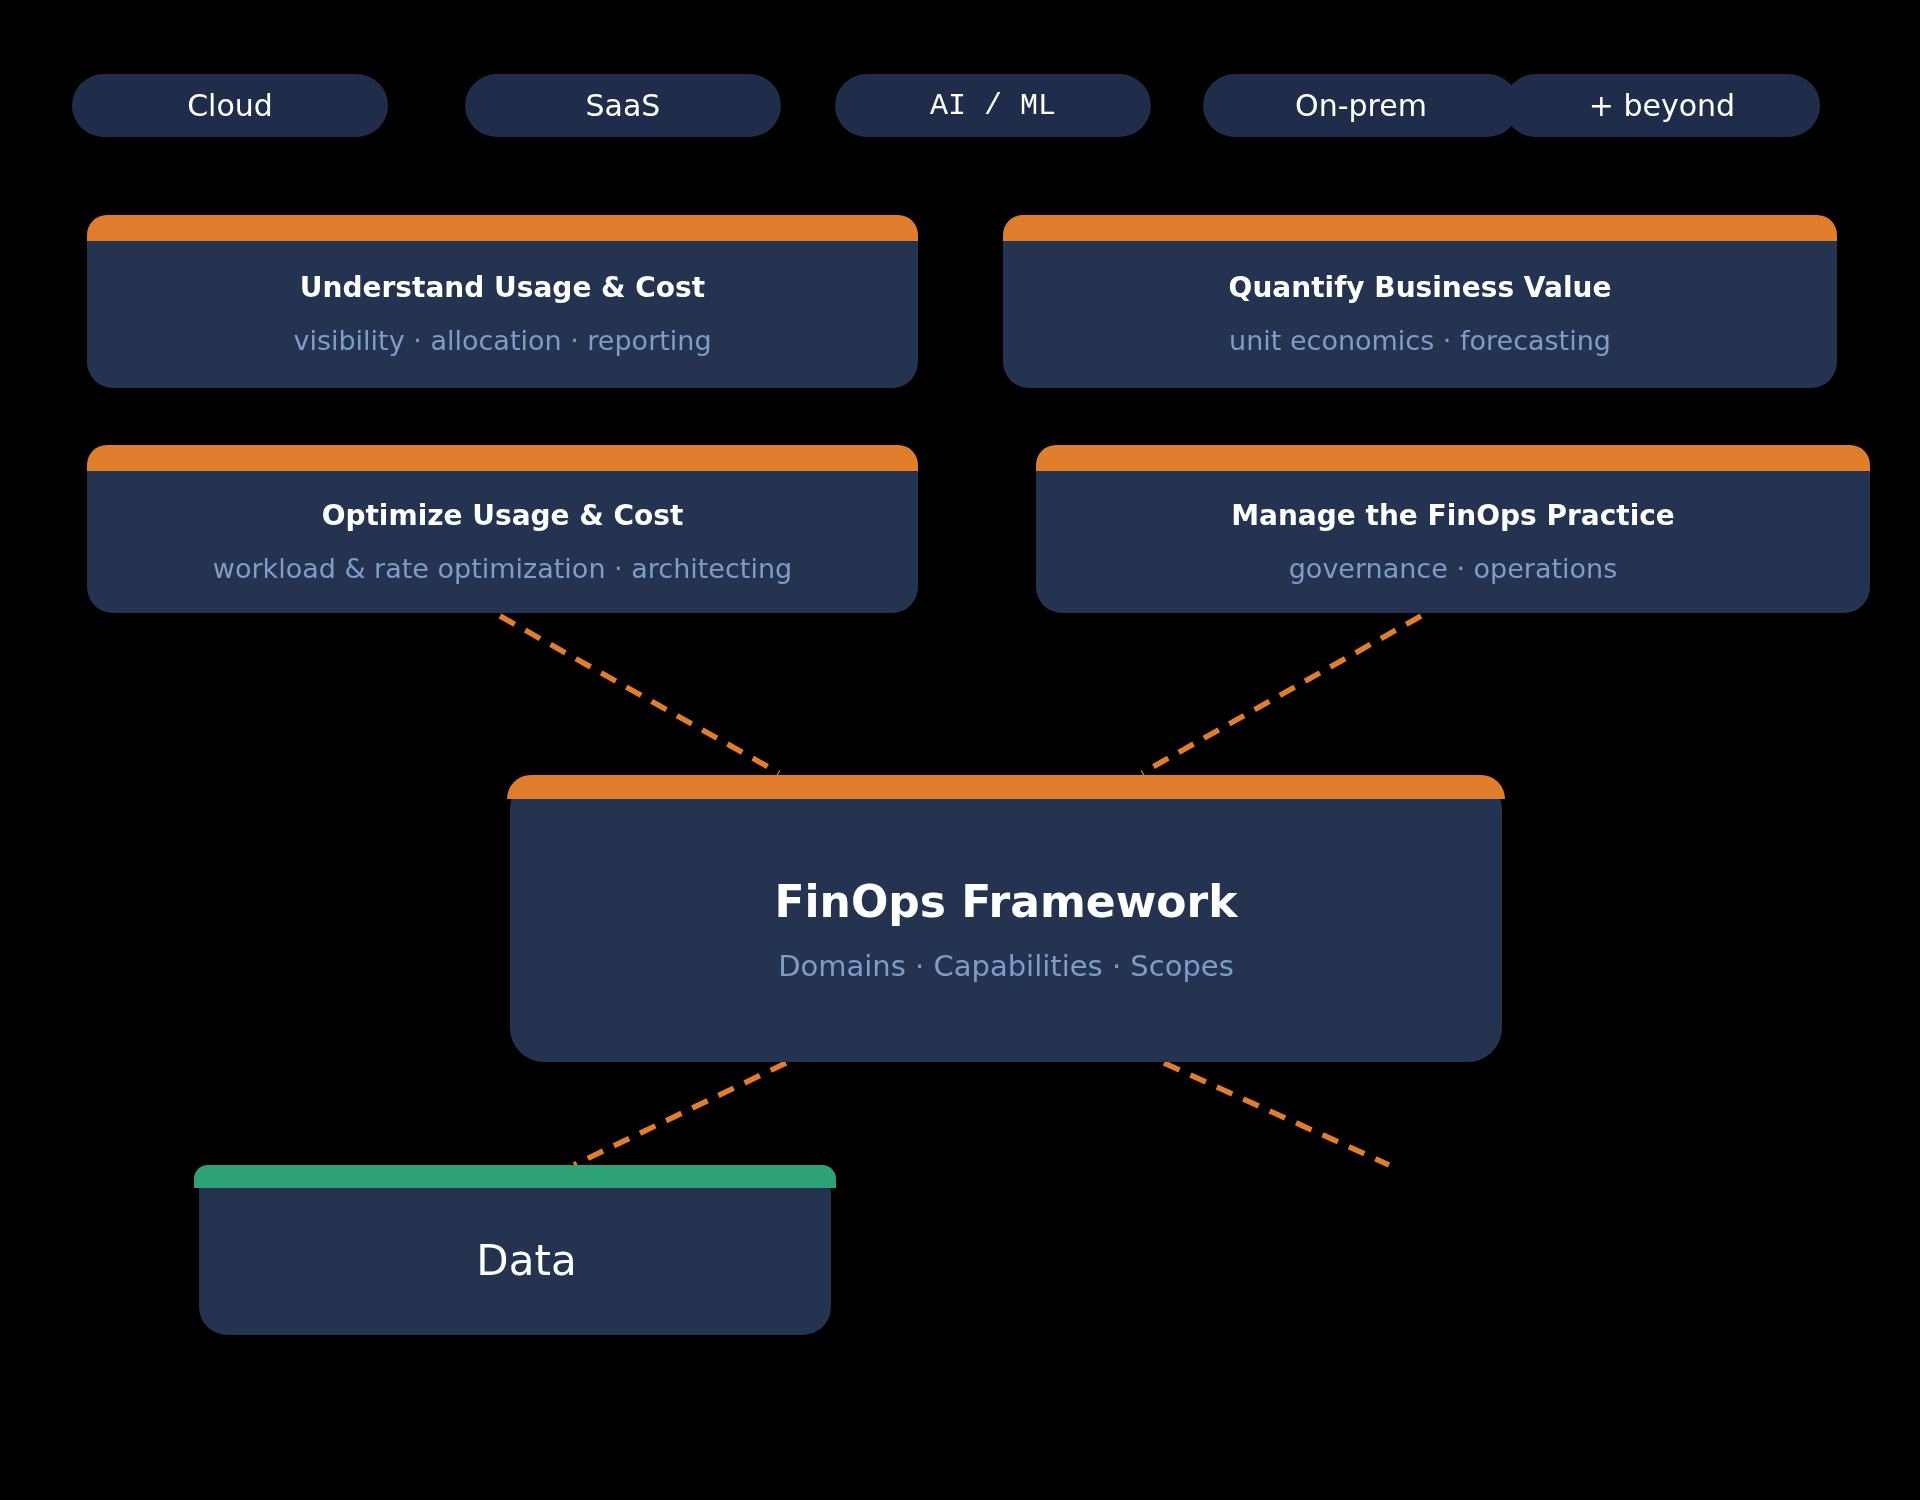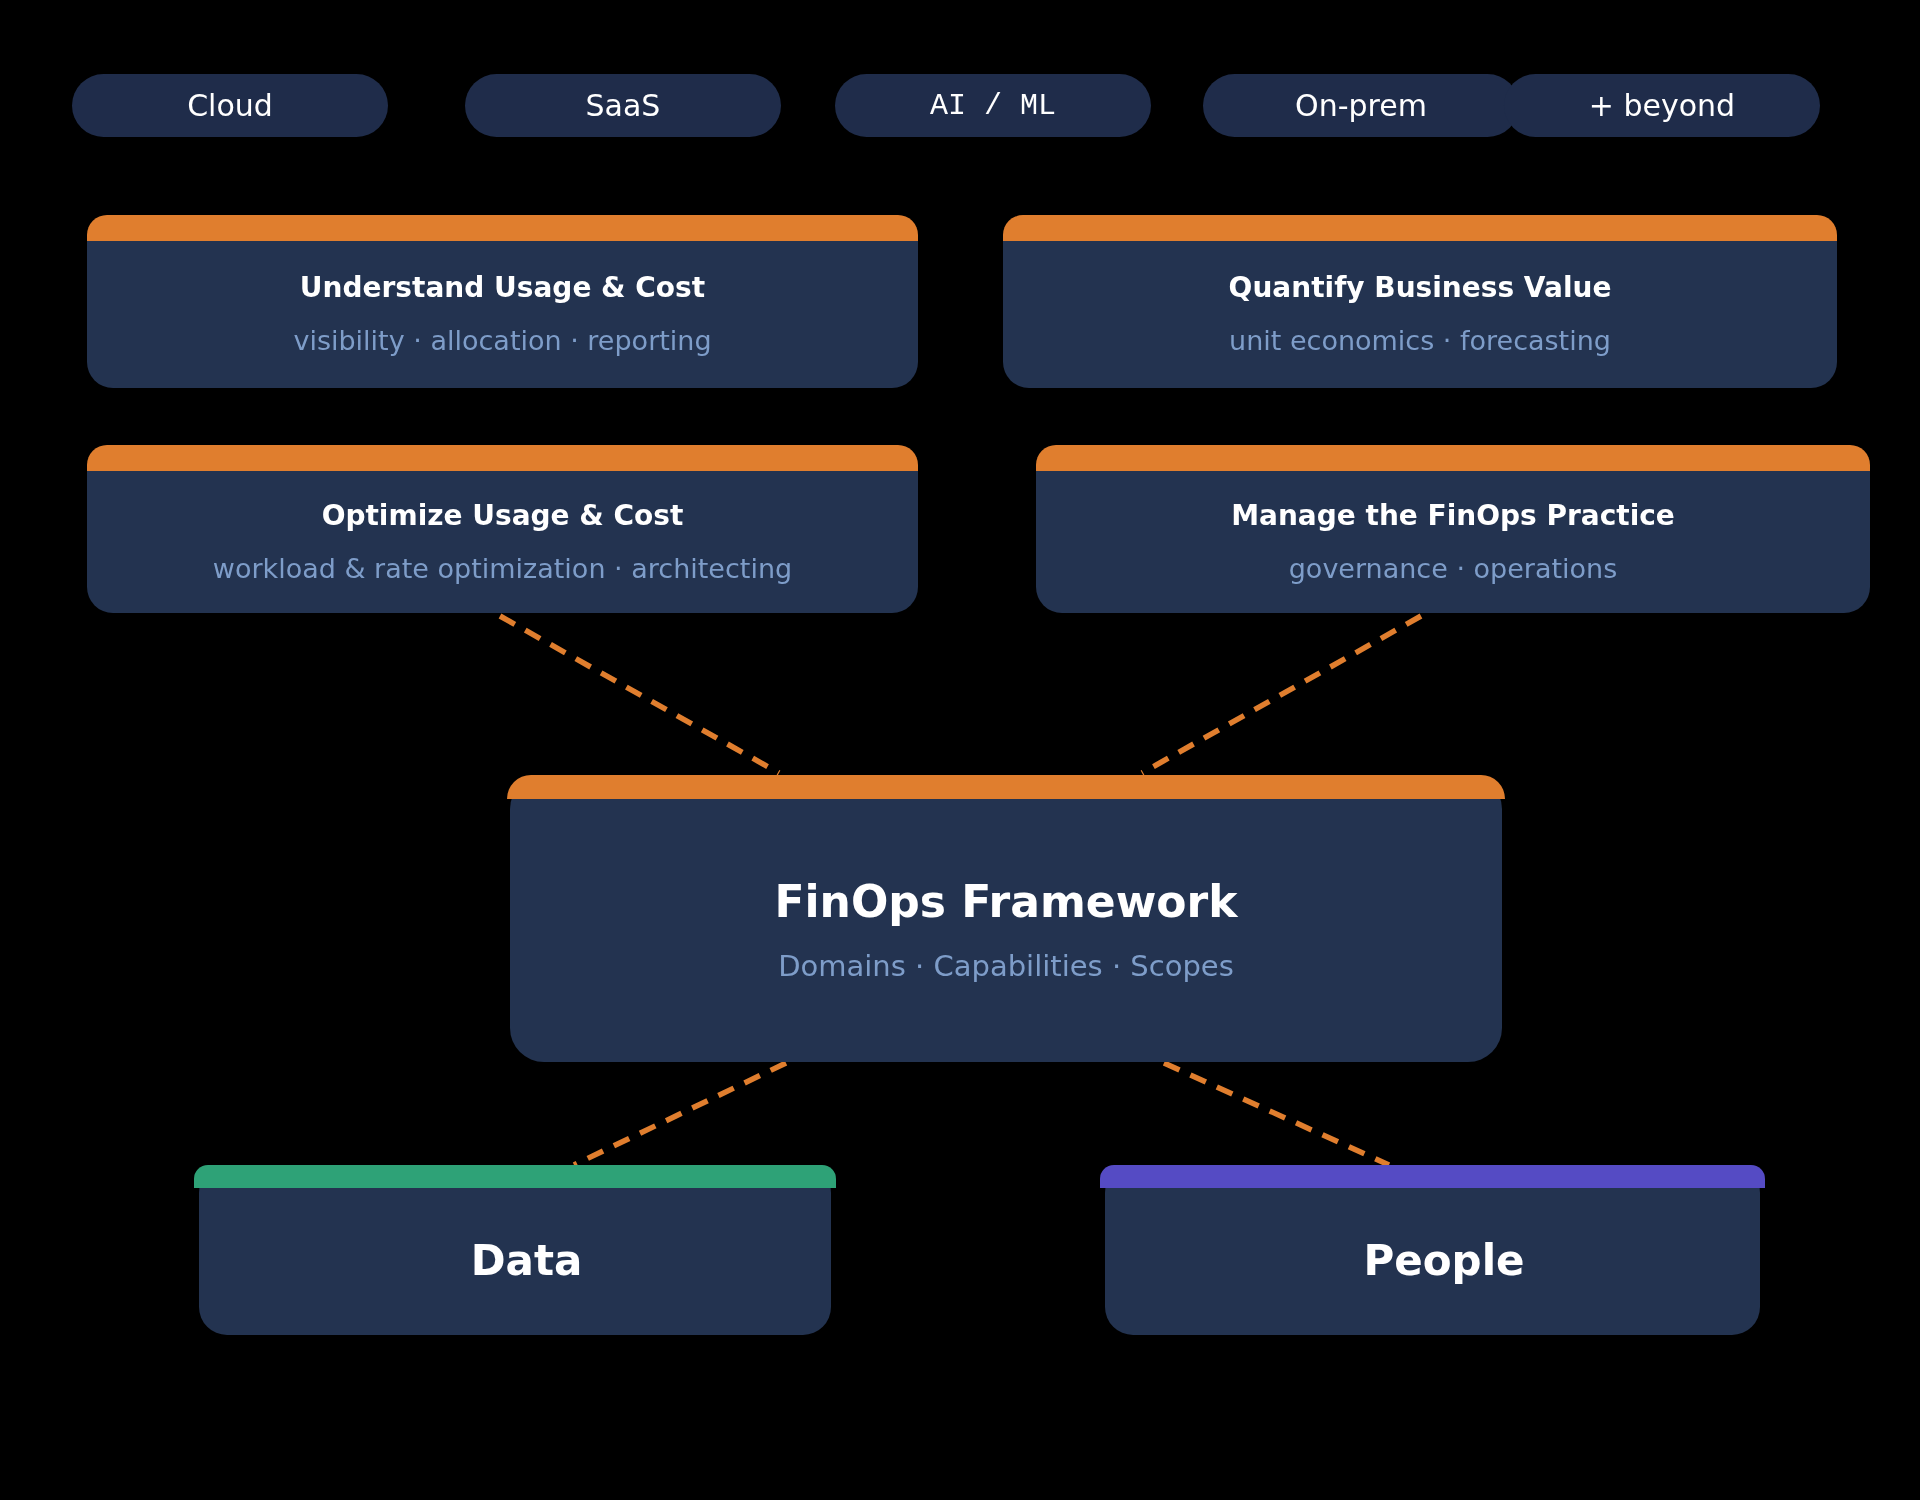--- a/index.html
+++ b/index.html
@@ -59,21 +59,21 @@
   .framework-card .bar{height:24px;left:-3px;right:-3px;border-radius:24px 24px 0 0;}
   .framework-card .title{
     color:var(--title-text);font-size:44px;font-weight:bold;line-height:1.1;
   }
   .framework-card .subtitle{
     color:var(--subtitle-text);font-size:29px;line-height:1.1;
   }
   .foundation-card{padding-top:23px;border-radius:28px;}
   .foundation-card .bar{height:23px;left:-5px;right:-5px;border-radius:14px 14px 0 0;}
   .foundation-card .title{
-    color:var(--title-text);font-size:42px;font-weight:bold;line-height:1.1;margin-left:23px;
+    color:var(--title-text);font-size:42px;font-weight:normal;line-height:1.1;margin-left:23px;
   }
 </style>
 </head>
 <body>
 
 <div class="canvas">
 
   <svg class="connectors" viewBox="0 0 1920 1500" fill="none" stroke="currentColor" stroke-width="5.5" stroke-dasharray="17 12">
     <line x1="500" y1="616" x2="779" y2="773"></line>
     <line x1="1421" y1="616" x2="1142" y2="773"></line>
@@ -125,18 +125,14 @@
     <div class="bar bar-orange"></div>
     <div class="title">FinOps Framework</div>
     <div class="subtitle">Domains · Capabilities · Scopes</div>
   </div>
 
   <div class="card foundation-card" style="left:199px;top:1165px;width:632px;height:170px;">
     <div class="bar bar-green"></div>
     <div class="title">Data</div>
   </div>
 
-  <div class="card foundation-card" style="left:1105px;top:1165px;width:655px;height:170px;">
-    <div class="bar bar-purple"></div>
-    <div class="title">People</div>
-  </div>
 
 </div>
 
 </body></html>

